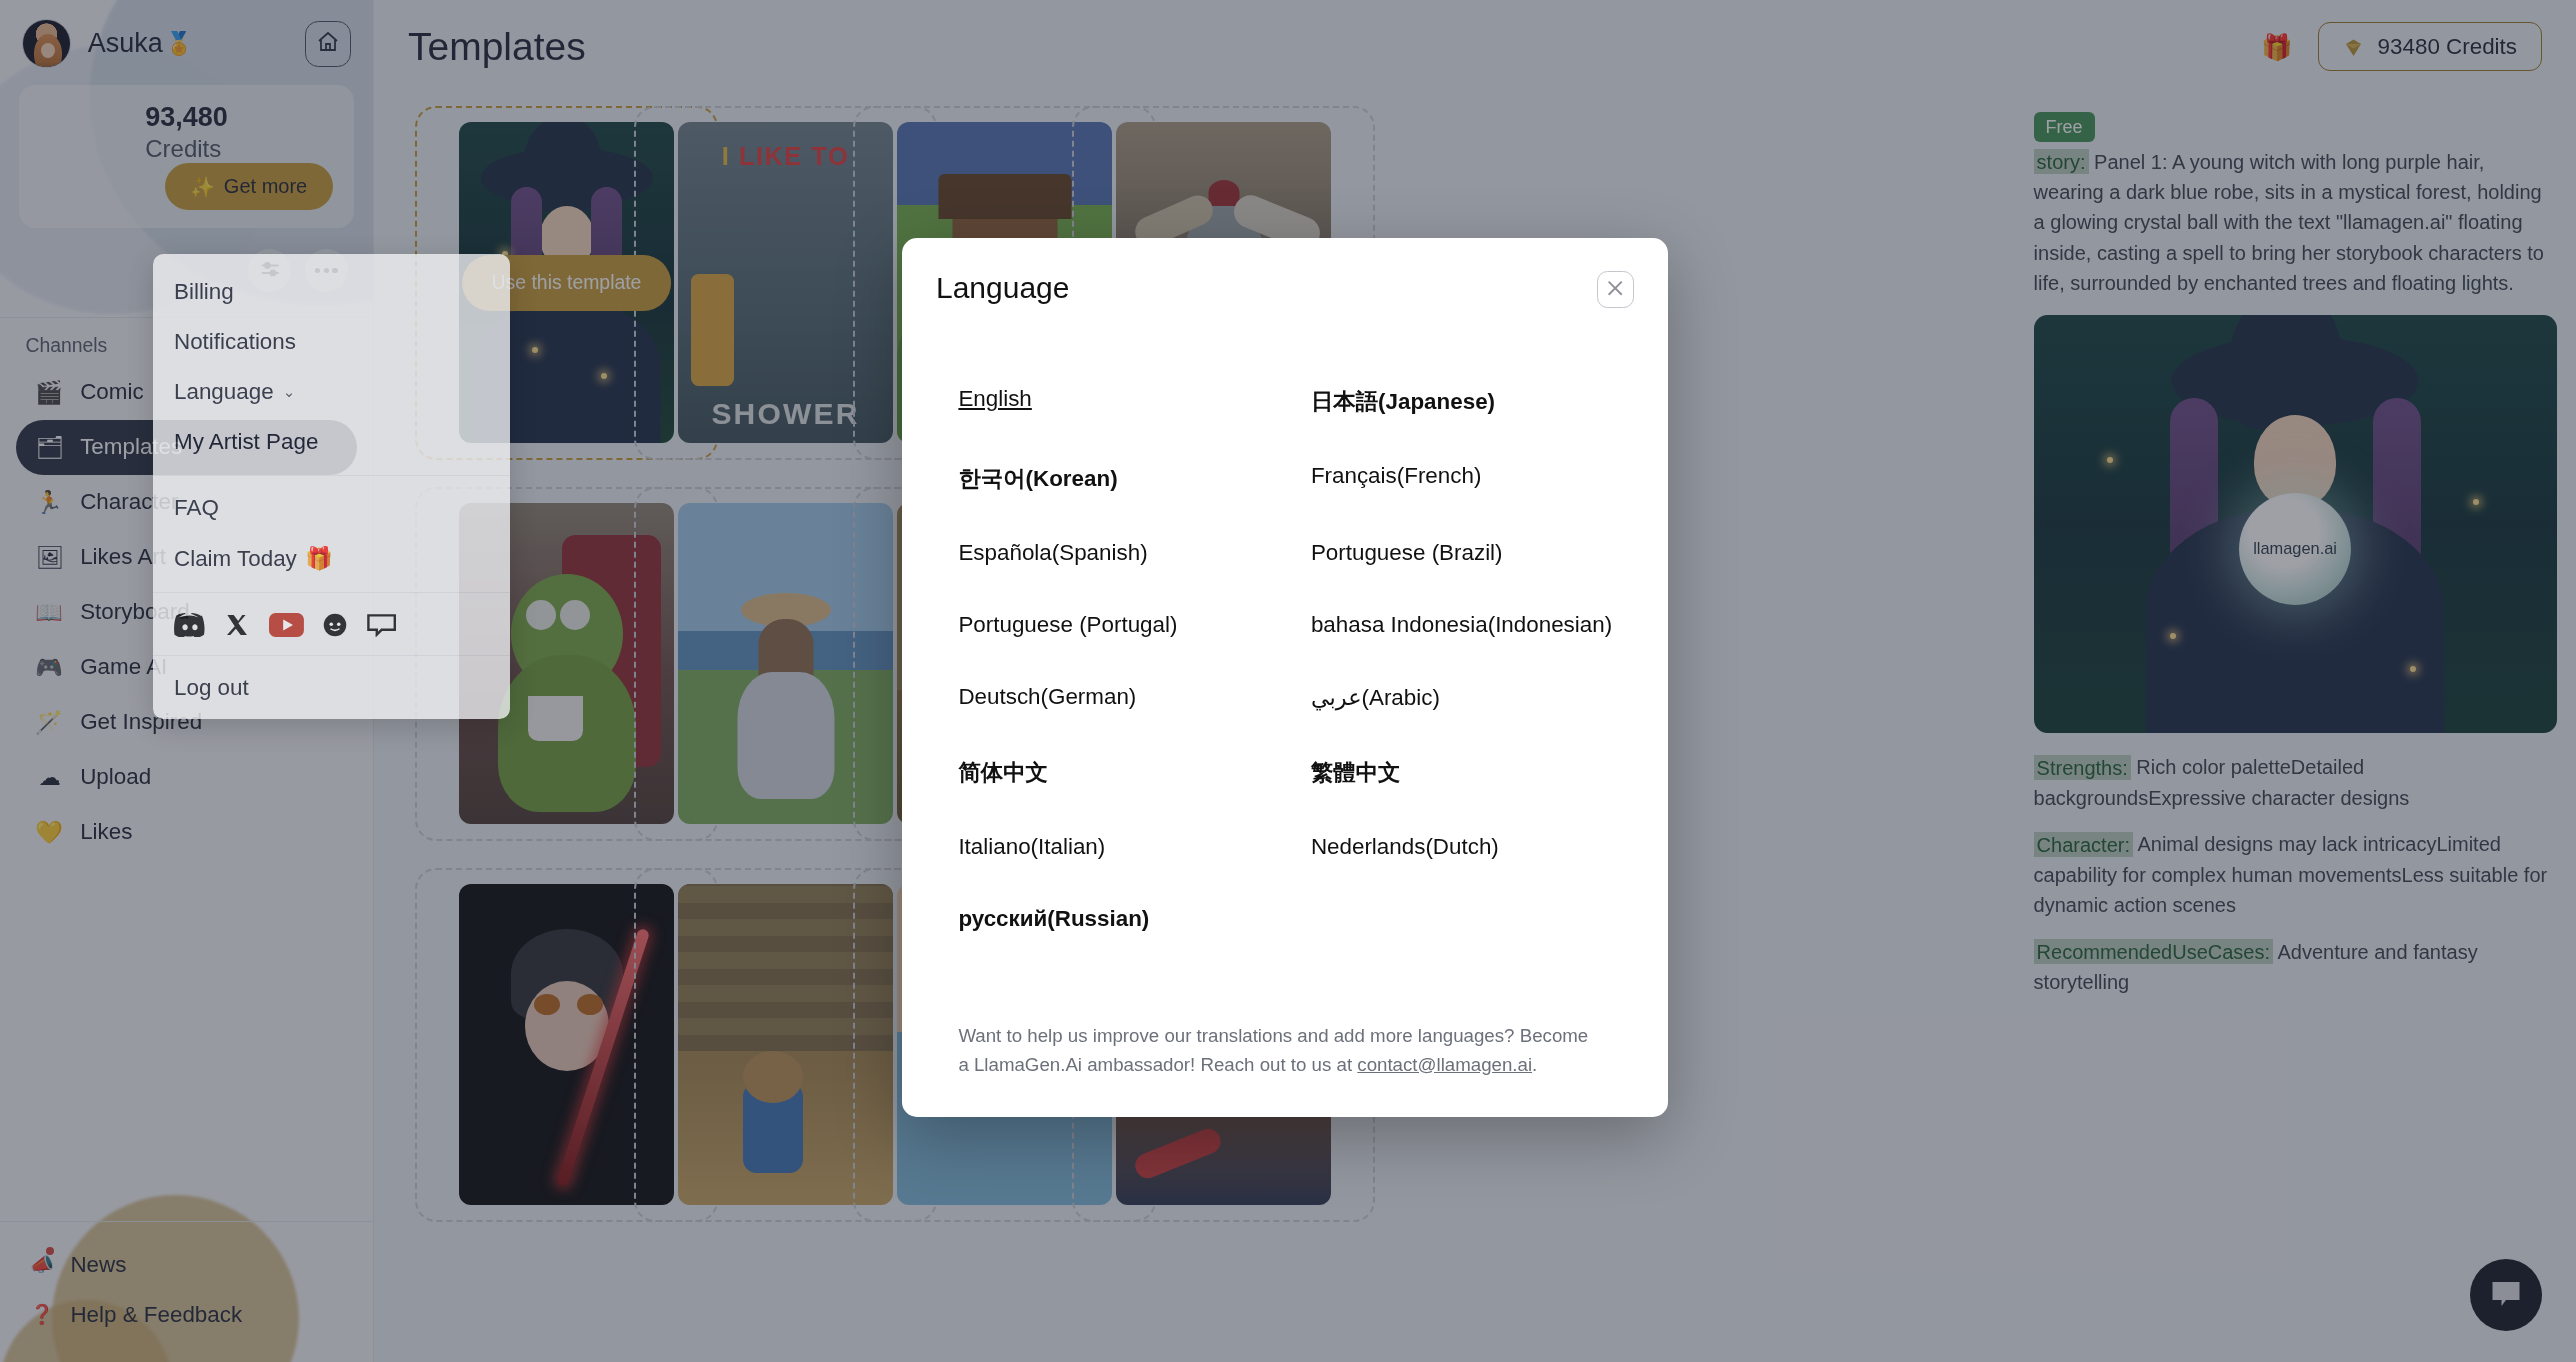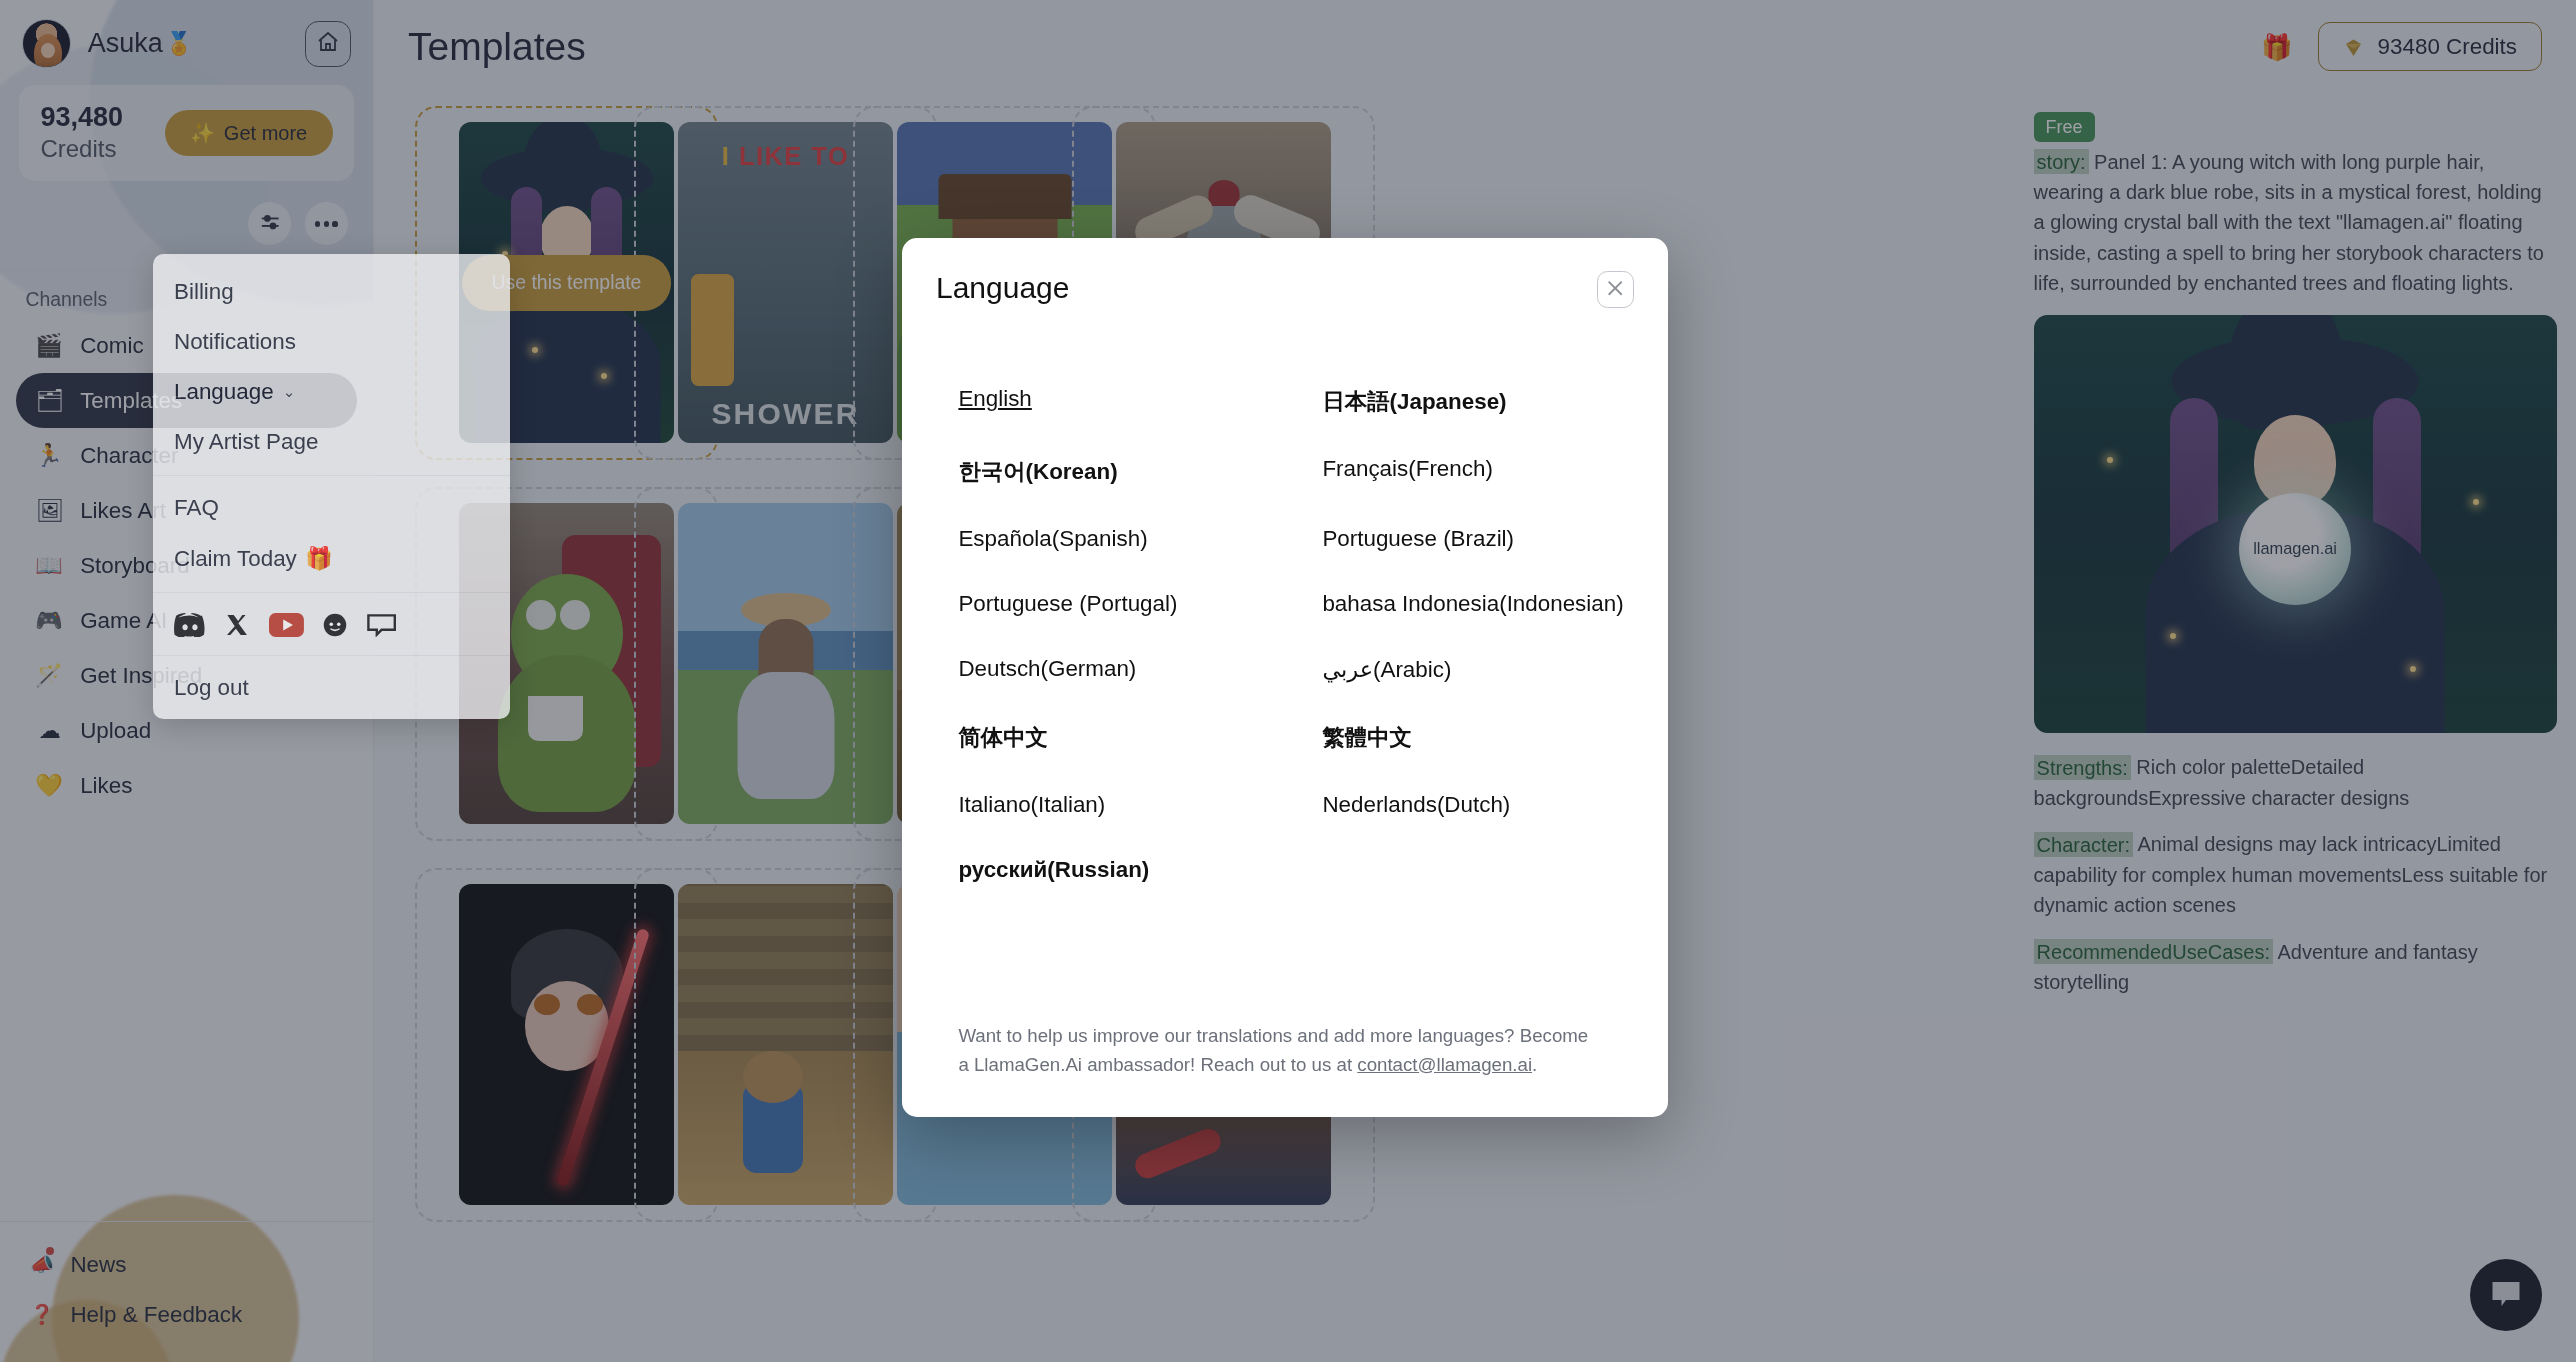--- a/index.html
+++ b/index.html
@@ -70,21 +70,21 @@
     background: transparent; cursor: pointer;
   }
   .home-btn svg { width: 24px; height: 24px; stroke: #2c3242; fill: none; stroke-width: 1.8; }
 
   .credits-card {
     position: relative; z-index: 2;
     margin: 16.4px 19.4px 0 19.4px;
     background: rgba(255,255,255,.45);
     border-radius: 16.4px;
     padding: 18px 21px;
-    display: flex; align-items: center;
+    display: flex; align-items: center; flex-direction: column;
   }
   .credits-num { font-size: 27px; font-weight: 700; color: #1e2233; line-height: 1.1; }
   .credits-lbl { font-size: 24px; color: #4d5361; margin-top: 3px; }
   .get-more {
     margin-left: auto;
     background: #c79a35; color: #1e2233;
     border: none; border-radius: 746px;
     font-size: 20px; padding: 11.2px 25.4px;
     display: flex; align-items: center; gap: 9px;
     cursor: pointer; font-family: inherit;
@@ -318,21 +318,21 @@
   .modal-title { font-size: 30px; color: #111; font-weight: 400; }
   .modal-close {
     margin-left: auto; width: 37px; height: 37px; border-radius: 10.5px;
     border: 1.5px solid #c3c6cc; display: flex; align-items: center; justify-content: center;
     cursor: pointer; background: #fff;
   }
   .modal-close svg { width: 22.4px; height: 22.4px; stroke: #8d9097; stroke-width: 2; }
   .lang-grid {
     margin-top: 63px;
     display: grid; grid-template-columns: 1fr 1fr;
-    row-gap: 0; column-gap: 30px;
+    row-gap: 0; column-gap: 30px; gap: 7px;
   }
   .lang {
     font-size: 22.4px; color: #111; padding: 15px 0 24px 22.4px;
     cursor: pointer; white-space: nowrap;
   }
   .lang.cjk, .lang.bold { font-weight: 700; }
   .lang.sel { text-decoration: underline; }
   .modal-foot {
     margin-top: auto;
     font-size: 18.7px; line-height: 1.55; color: #6c707a;

